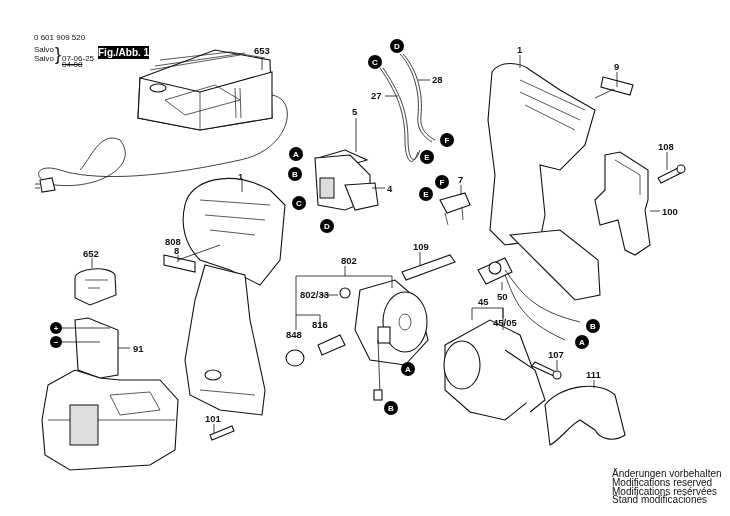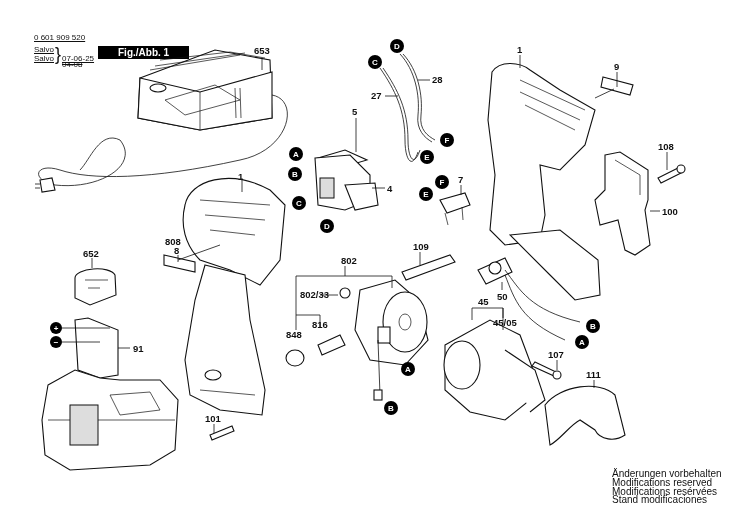--- a/index.html
+++ b/index.html
@@ -1,20 +1,20 @@
 <!DOCTYPE html>
 <html><head>
 <meta charset="utf-8">
 <style>
   html,body{margin:0;padding:0;background:#fff;}
   body{width:730px;height:516px;position:relative;overflow:hidden;font-family:"Liberation Sans",sans-serif;color:#111;}
   svg#dia{position:absolute;left:0;top:0;}
   .lbl{font-family:"Liberation Sans",sans-serif;font-size:9.5px;font-weight:bold;fill:#111;}
-  .hdr{position:absolute;font-size:8px;line-height:10px;color:#111;text-decoration:underline;}
-  .fig{position:absolute;left:98px;top:46px;background:#000;color:#fff;font-weight:bold;font-size:10px;padding:1px 20px;}
+  .hdr{position:absolute;font-size:8px;line-height:10px;color:#111;}
+  .fig{position:absolute;left:98px;top:46px;background:#000;color:#fff;font-weight:bold;font-size:10px;padding:1px 0;}
   .notes{position:absolute;left:612px;top:470px;font-size:10px;line-height:8.8px;color:#111;}
   .part{fill:#fff;stroke:#111;stroke-width:1.1;}
   .thin{fill:none;stroke:#111;stroke-width:0.7;}
   .lead{fill:none;stroke:#111;stroke-width:0.8;}
   .mk{fill:#000;}
   .mkt{font-family:"Liberation Sans",sans-serif;font-size:8px;font-weight:bold;fill:#fff;text-anchor:middle;dominant-baseline:central;}
   .grey{fill:#ddd;stroke:#111;stroke-width:1;}
 </style>
 </head>
 <body>

